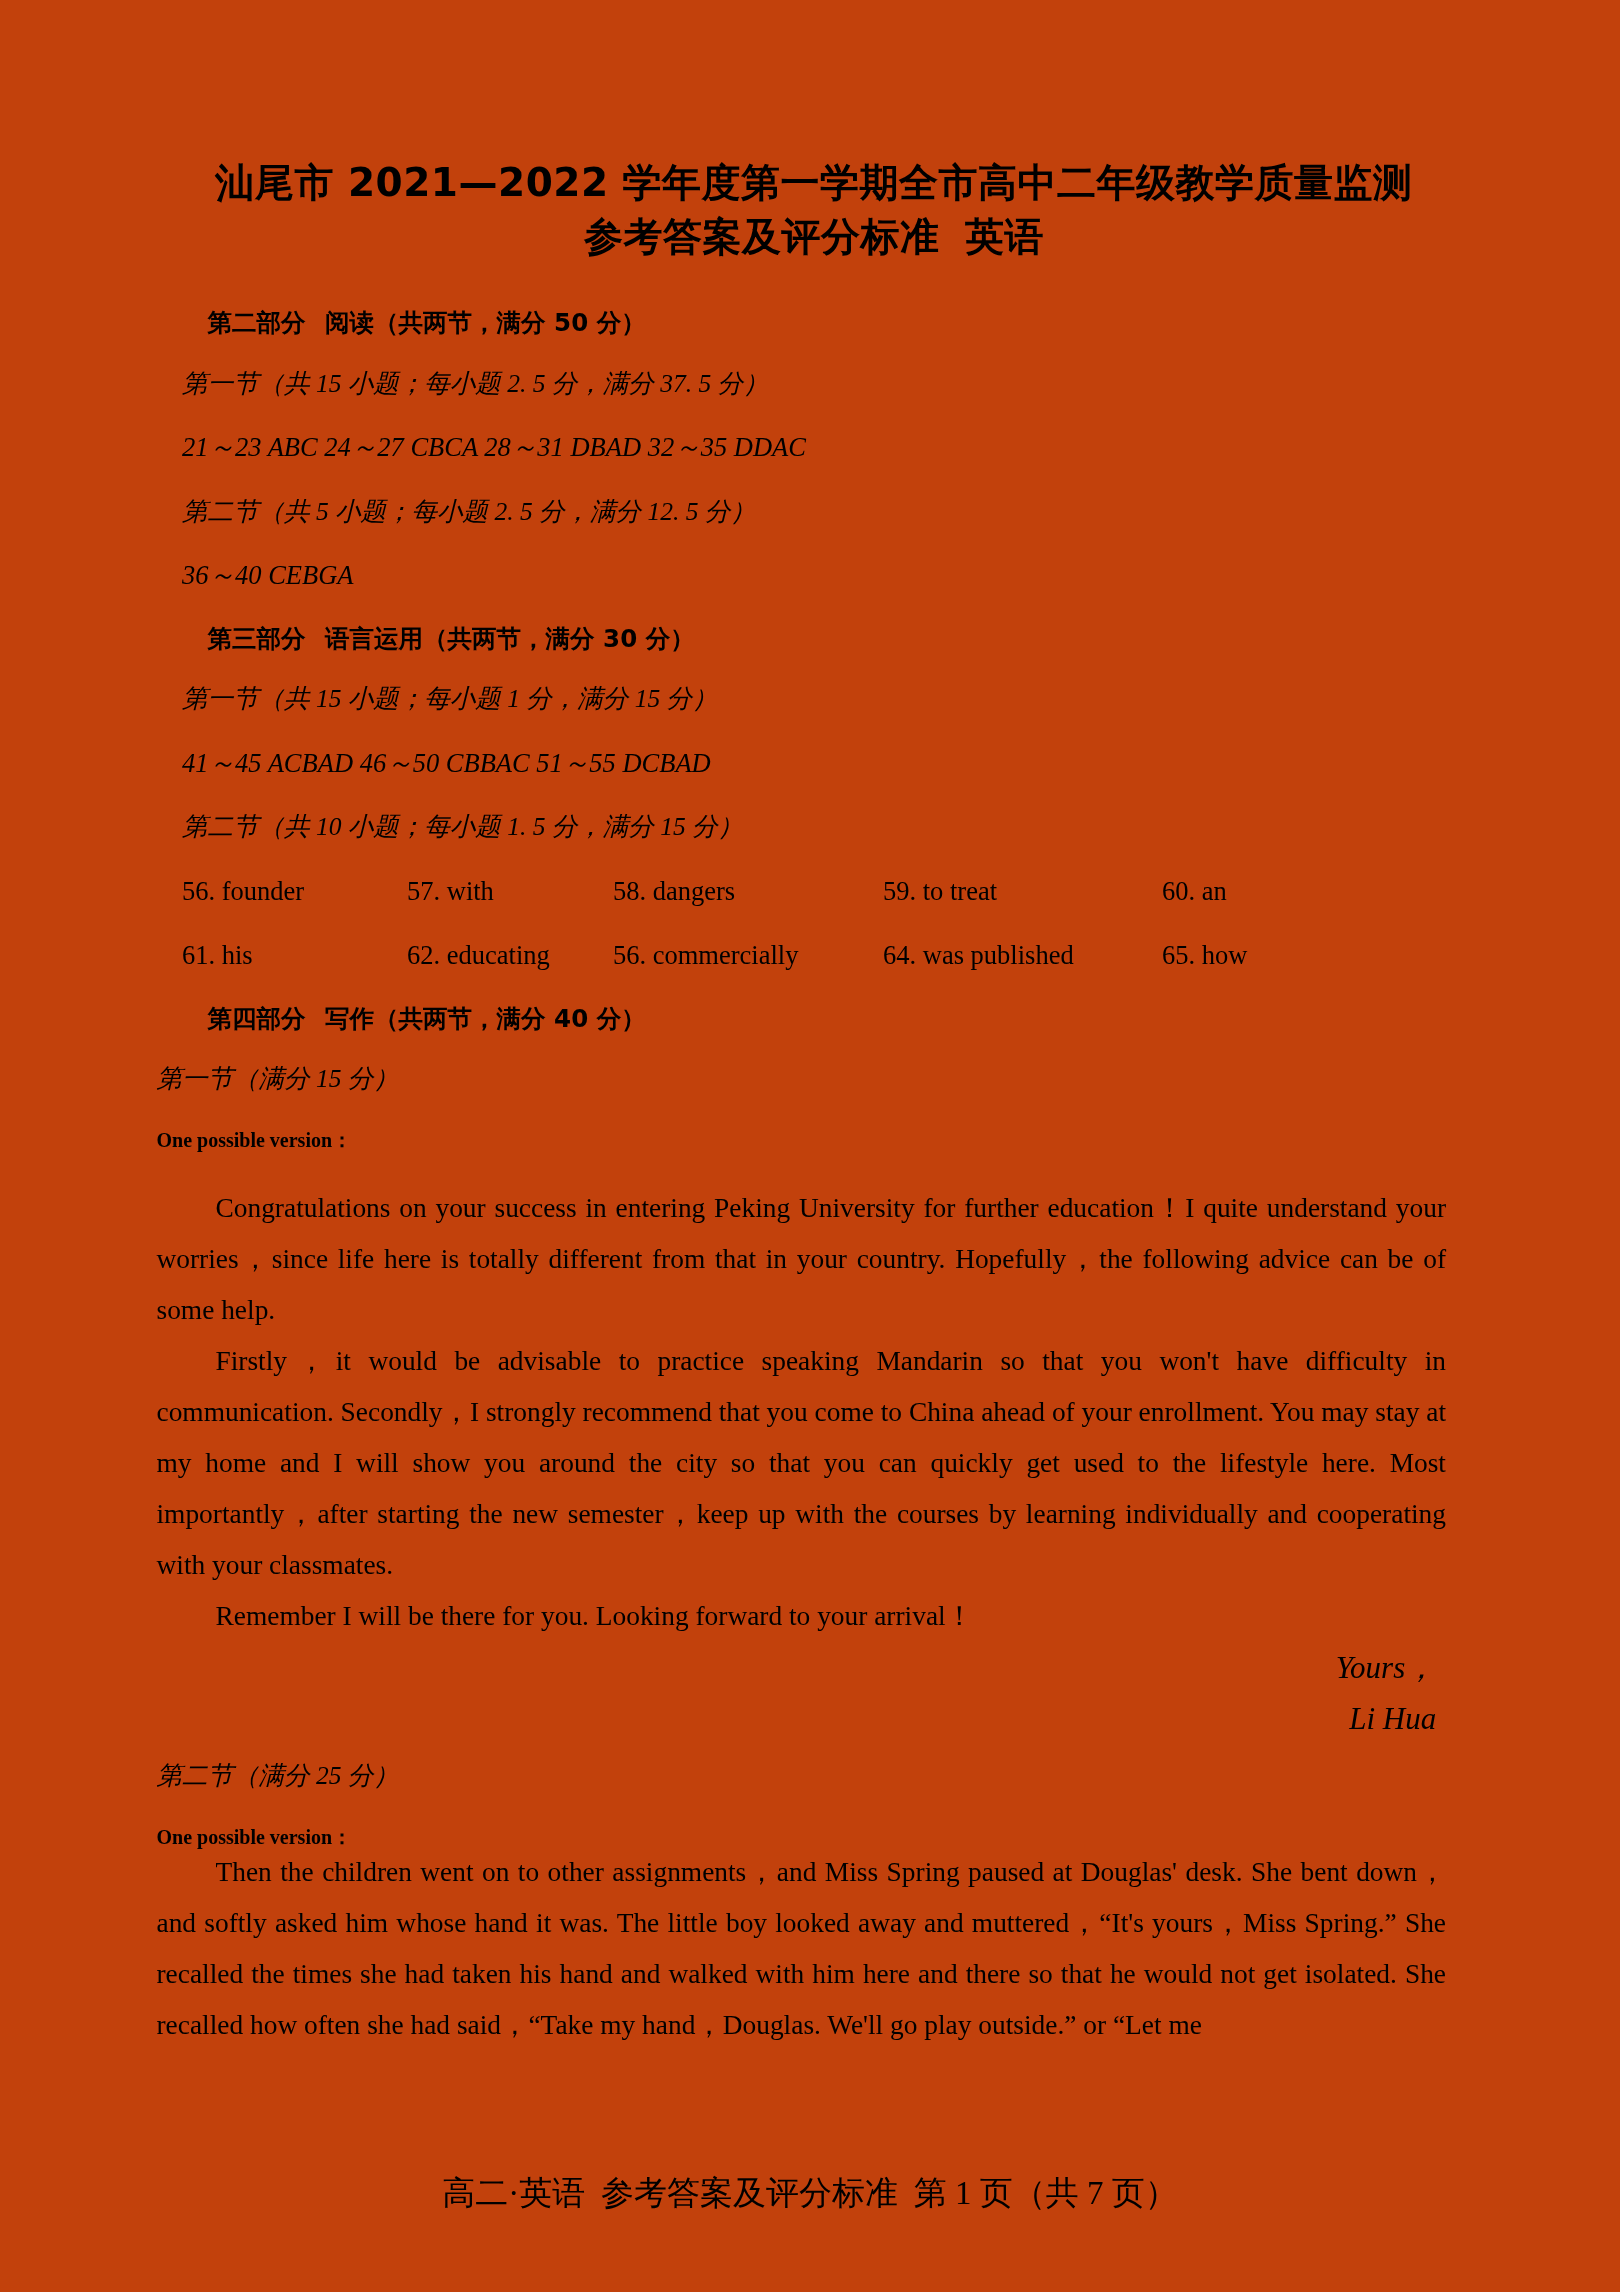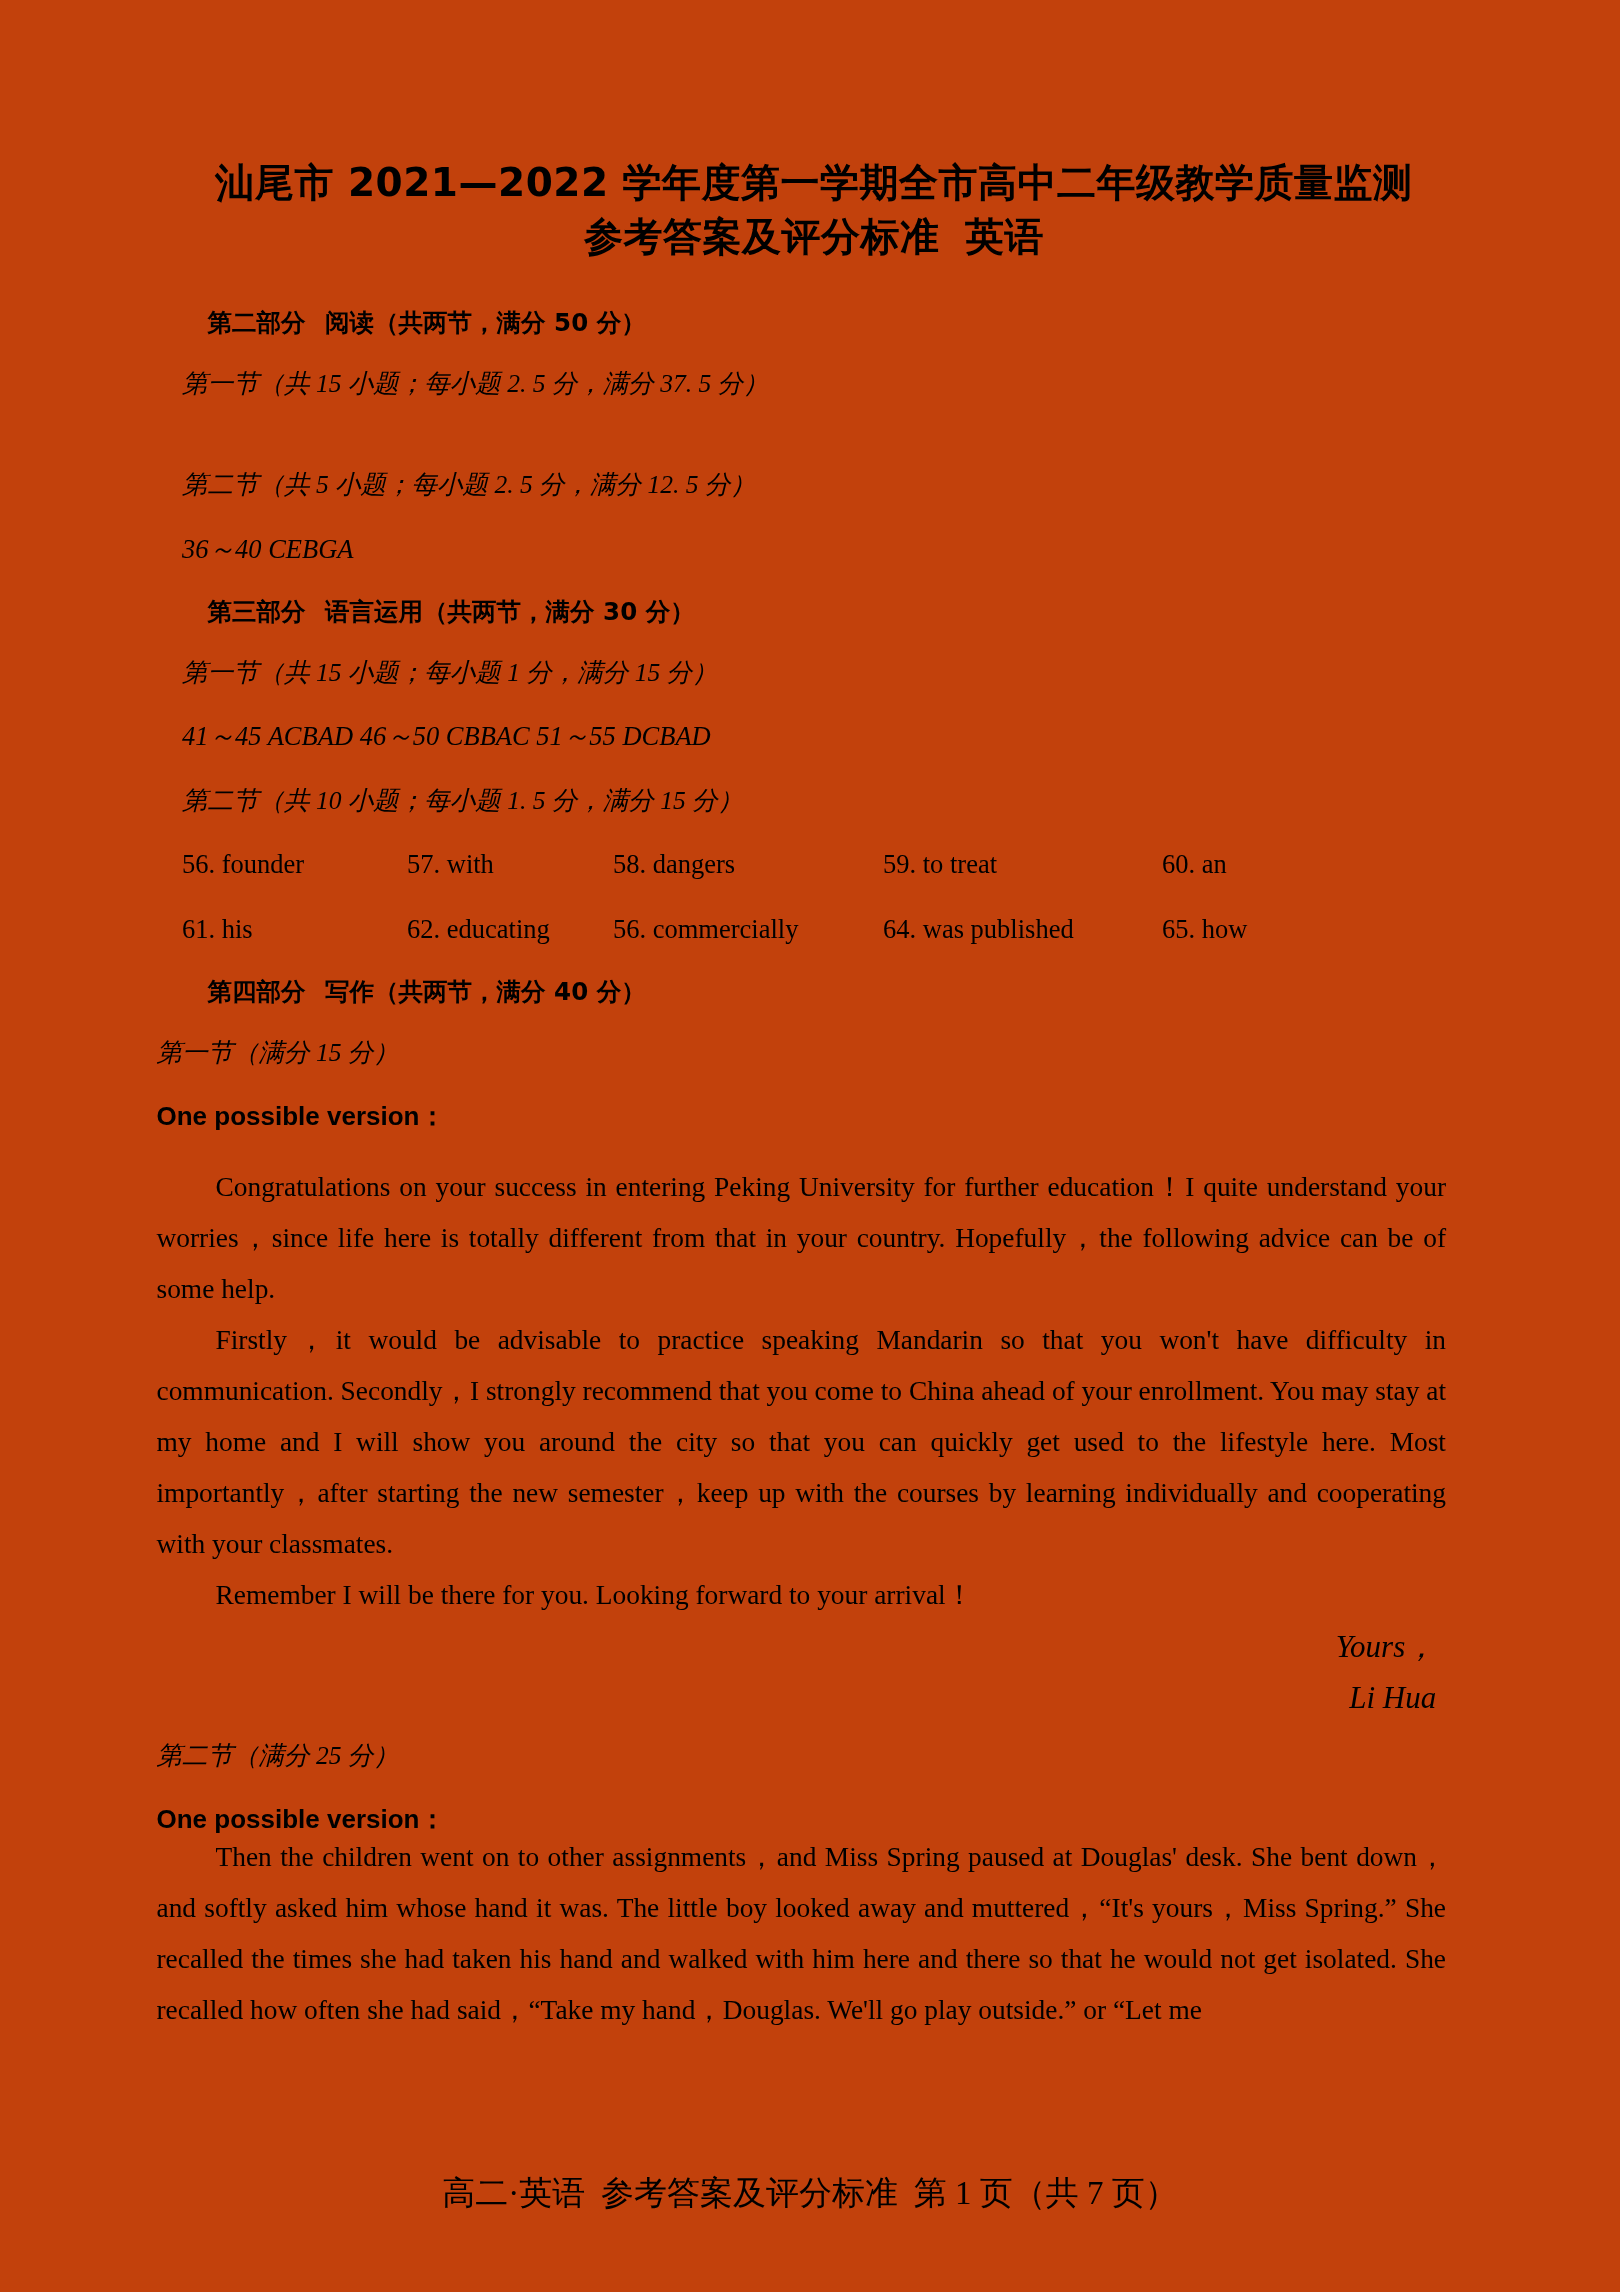--- a/index.html
+++ b/index.html
@@ -80,23 +80,23 @@
   .ansrow {
     font-size: 26.5px;
     line-height: 1.0;
     display: flex;
     white-space: nowrap;
   }
   .ansrow .cell { display: inline-block; }
 
   
   .bold-en {
-    font-family: Liberation Sans, sans-serif;
+    font-family: Liberation Serif, serif;
     font-weight: bold;
-    font-size: 26px;
+    font-size: 20px;
     line-height: 1.0;
   }
   .para {
     font-size: 27.4px;
     line-height: 51px;
     text-align: justify;
     text-justify: inter-word;
     text-indent: 59px;
     margin: 0;
     hyphens: none;
@@ -142,20 +142,21 @@
     <div style="height:43px"></div>
 
     <div class="part-heading">
       <span>第二部分</span><span class="sp"></span><span>阅读（共两节，满分 50 分）</span>
     </div>
     <div class="rowgap-s"></div>
 
     <div class="line cjk-line">第一节（共 15 小题；每小题 2. 5 分，满分 37. 5 分）</div>
     <div class="rowgap-m"></div>
 
+    <div class="line">21～23 ABC   24～27 CBCA   28～31 DBAD   32～35 DDAC</div>
     <div class="rowgap-m"></div>
 
     <div class="line cjk-line">第二节（共 5 小题；每小题 2. 5 分，满分 12. 5 分）</div>
     <div class="rowgap-m"></div>
 
     <div class="line">36～40 CEBGA</div>
     <div class="rowgap-m"></div>
 
     <div class="part-heading">
       <span>第三部分</span><span class="sp"></span><span>语言运用（共两节，满分 30 分）</span>

